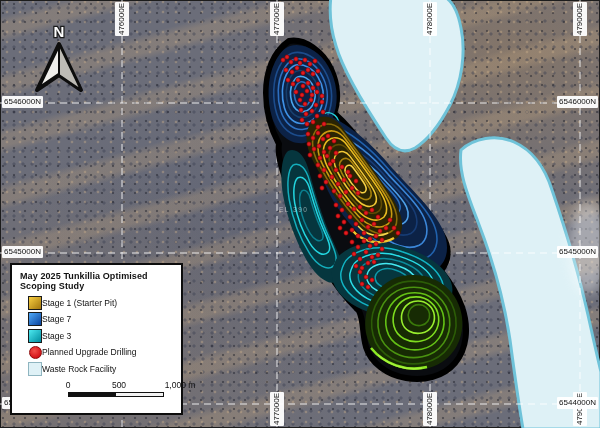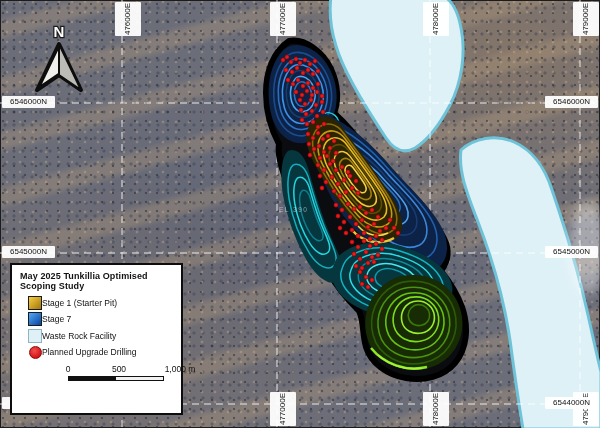--- a/index.html
+++ b/index.html
@@ -17,21 +17,21 @@
       radial-gradient(ellipse 340px 220px at 45% 55%, rgba(86,92,112,.5), transparent 72%);
     background-size:11px 9px,13px 10px,9px 13px,auto,auto,auto,auto;
     box-shadow:inset 0 0 0 1px #1c1c1c;
   }
   svg.overlay{position:absolute;left:0;top:0;z-index:1;}
   .gridline{stroke:#ffffff;stroke-width:1;stroke-dasharray:7 5;opacity:.85;fill:none;}
   .waste{stroke:#6fc3d9;stroke-width:3;}
   .drill-dot{}
   .grid-label{
     position:absolute;z-index:3;background:rgba(255,255,255,.95);color:#111;
-    font-size:8px;line-height:10px;padding:1px 8px;white-space:nowrap;border-radius:1px;
+    font-size:8px;line-height:10px;padding:1px 2px;white-space:nowrap;border-radius:1px;
   }
   .grid-label.v{writing-mode:vertical-rl;transform:rotate(180deg);}
   .north-arrow{position:absolute;left:31px;top:20px;z-index:4;}
   .faint-label{position:absolute;left:279px;top:206px;z-index:2;font-size:6.5px;
     color:rgba(255,255,255,.5);letter-spacing:1.5px;}
   .legend{
     position:absolute;left:10px;top:263px;width:173px;height:152px;z-index:5;
     background:#ffffff;border:2.5px solid #0d0d0d;box-sizing:border-box;
     padding:6px 8px 4px 8px;color:#111;
   }
@@ -289,26 +289,30 @@
     <div class="legend-title">May 2025 Tunkillia Optimised Scoping Study</div>
     <div class="legend-item">
       <span class="sw sw-stage1"></span>
       <span class="lbl">Stage 1 (Starter Pit)</span>
     </div>
     <div class="legend-item">
       <span class="sw sw-stage2"></span>
       <span class="lbl">Stage 7</span>
     </div>
     <div class="legend-item">
+      <span class="sw sw-stage3"></span>
+      <span class="lbl">Stage 3</span>
+    </div>
+    <div class="legend-item">
+      <span class="sw-drill"></span>
+      <span class="lbl">Planned Upgrade Drilling</span>
+    </div>
+    <div class="legend-item">
       <span class="sw sw-waste"></span>
       <span class="lbl">Waste Rock Facility</span>
-    </div>
-    <div class="legend-item">
-      <span class="sw-drill"></span>
-      <span class="lbl">Planned Upgrade Drilling</span>
     </div>
     <div class="scalebar">
       <span class="sb-t" style="left:0">0</span>
       <span class="sb-t" style="left:51px">500</span>
       <span class="sb-t" style="left:112px">1,000 m</span>
       <div class="sb-bar"></div>
     </div>
   </div>
 
 <div class="grid-label v" style="left: 115px; top: 2px;">476000E</div>

